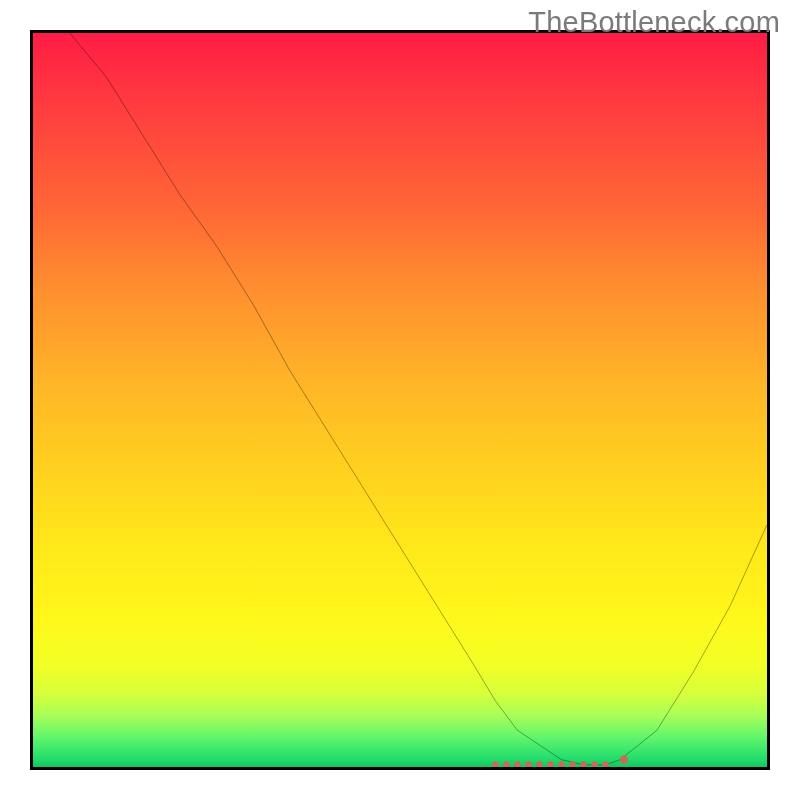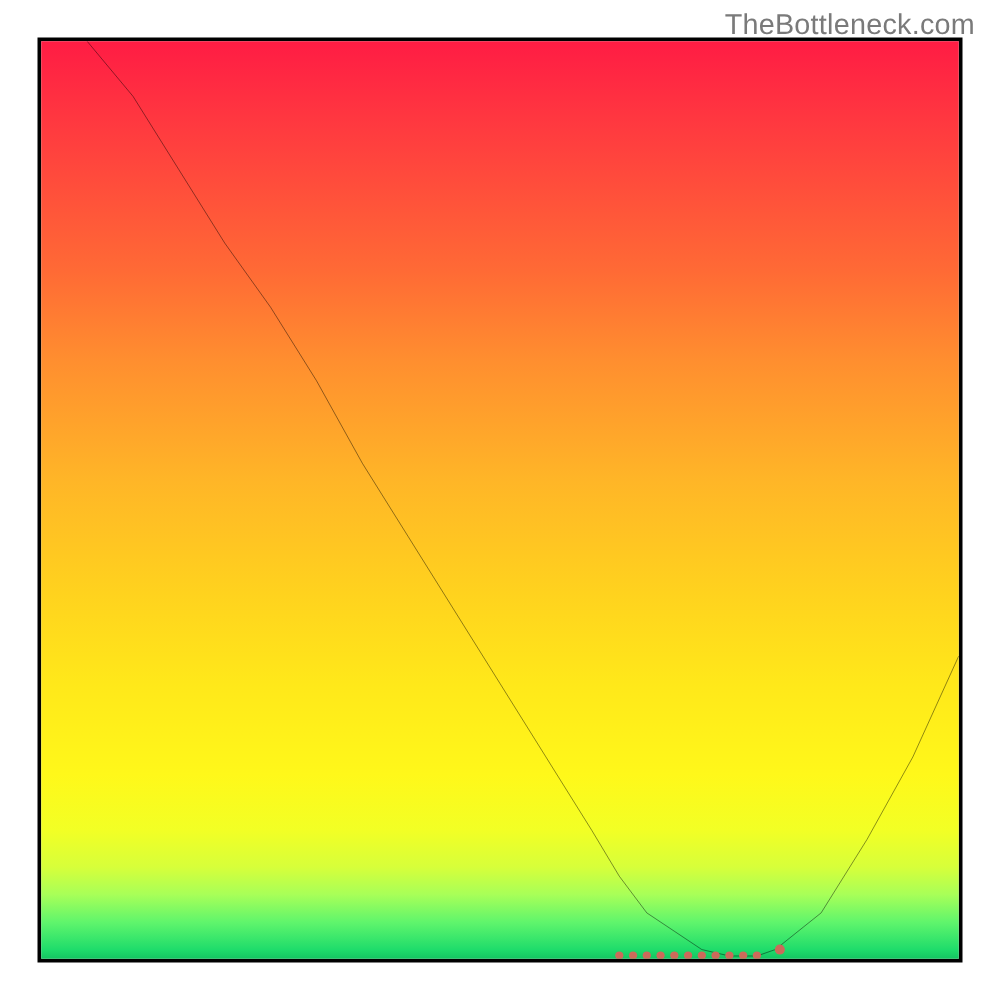--- a/index.html
+++ b/index.html
@@ -8,21 +8,21 @@
     position: relative;
     width: 800px;
     height: 800px;
     background: #fff;
   }
   .watermark {
     position: absolute;
     top: 6px;
     right: 20px;
     font-family: Arial, Helvetica, sans-serif;
-    font-size: 23px;
+    font-size: 29px;
     color: #7a7a7a;
     letter-spacing: 0.2px;
     z-index: 5;
   }
   .plot {
     position: absolute;
     top: 30px;
     left: 30px;
     width: 740px;
     height: 740px;

